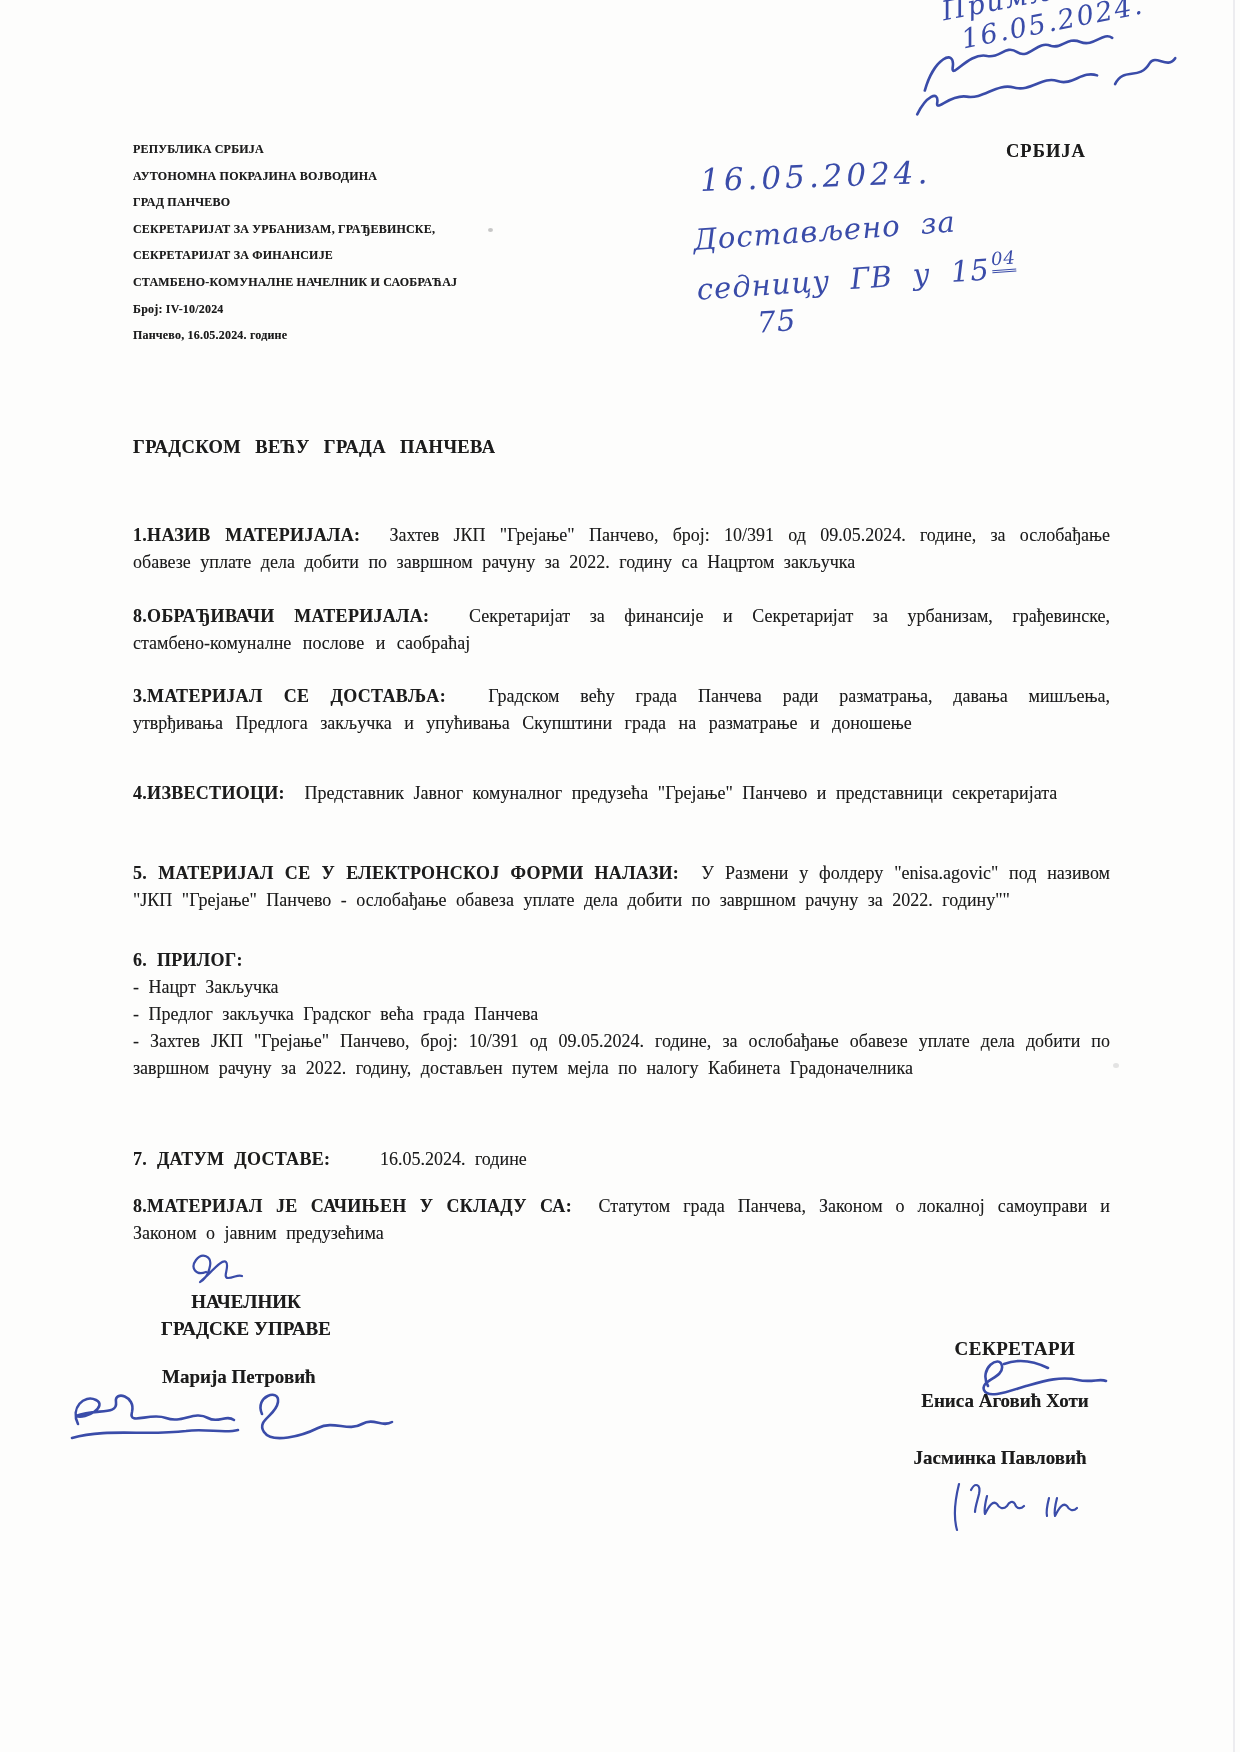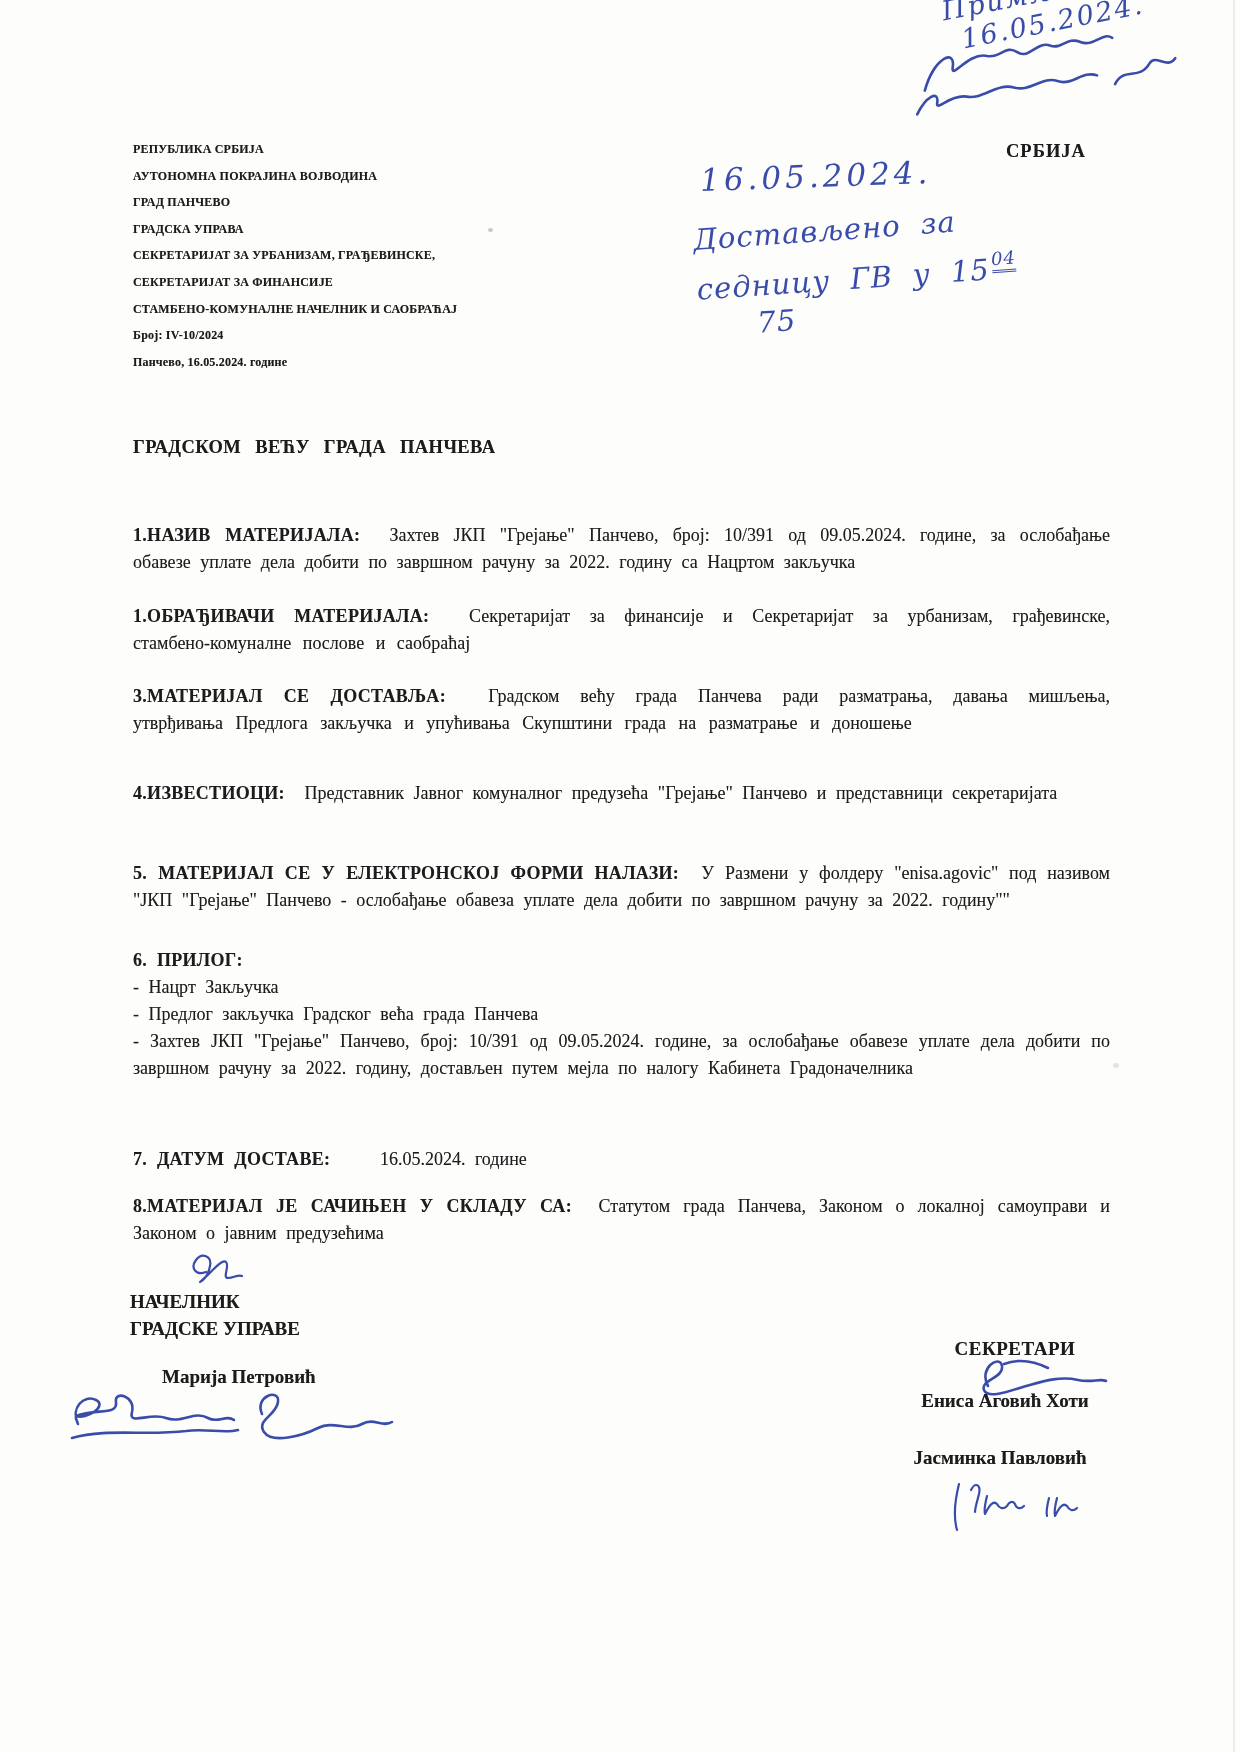--- a/index.html
+++ b/index.html
@@ -39,21 +39,21 @@
     text-shadow:0 0 0.4px rgba(20,20,20,.35);
   }
   .para b{letter-spacing:0.3px;}
   .para b::after{content:"\00a0\00a0";}
   .s2{word-spacing:7px;}
   .s3{word-spacing:8px;}
   .gapval{margin-left:30px;}
   .att-item{text-align:justify;}
   .sig-left-title{
     left:130px;top:1288px;width:232px;
-    font-weight:bold;font-size:19px;line-height:27px;
+    text-align:center;font-weight:bold;font-size:19px;line-height:27px;
     text-shadow:0 0 0.5px rgba(20,20,20,.45);
   }
   .sig-left-name{
     left:150px;top:1366px;
     font-weight:bold;font-size:19px;
     text-shadow:0 0 0.5px rgba(20,20,20,.45);
     margin-left:12px;
   }
   .sig-right-title{
     left:870px;top:1338px;width:290px;
@@ -111,21 +111,20 @@
 <div class="page">
 
   <div class="abs edge-line"></div>
   <div class="abs speck1"></div>
   <div class="abs speck2"></div>
 
   <div class="abs hdr">
     <div>РЕПУБЛИКА СРБИЈА</div>
     <div>АУТОНОМНА ПОКРАЈИНА ВОЈВОДИНА</div>
     <div>ГРАД ПАНЧЕВО</div>
-    <div>ГРАДСКА УПРАВА</div>
     <div>СЕКРЕТАРИЈАТ ЗА УРБАНИЗАМ, ГРАЂЕВИНСКЕ,</div>
     <div>СЕКРЕТАРИЈАТ ЗА ФИНАНСИЈЕ</div>
     <div>СТАМБЕНО-КОМУНАЛНЕ НАЧЕЛНИК И САОБРАЋАЈ</div>
     <div>Број: IV-10/2024</div>
     <div>Панчево, 16.05.2024. године</div>
   </div>
 
   <div class="abs urgent">СРБИЈА</div>
 
   <div class="abs pen hw-received">
@@ -145,21 +144,21 @@
     <div class="hw-mark">75</div>
   </div>
 
   <div class="abs addressee">ГРАДСКОМ ВЕЋУ ГРАДА ПАНЧЕВА</div>
 
   <p class="abs para" style="top:504px">
     <b>1.НАЗИВ МАТЕРИЈАЛА:</b><span>Захтев ЈКП "Грејање" Панчево, број: 10/391 од 09.05.2024. године, за ослобађање обавезе уплате дела добити по завршном рачуну за 2022. годину са Нацртом закључка</span>
   </p>
 
   <p class="abs para s2" style="top:585px">
-    <b>1.ОБРАЂИВАЧИ МАТЕРИЈАЛА:</b><span>Секретаријат за финансије и Секретаријат за урбанизам, грађевинске, стамбено-комуналне послове и саобраћај</span>
+    <b>8.ОБРАЂИВАЧИ МАТЕРИЈАЛА:</b><span>Секретаријат за финансије и Секретаријат за урбанизам, грађевинске, стамбено-комуналне послове и саобраћај</span>
   </p>
 
   <p class="abs para s3" style="top:665px">
     <b>3.МАТЕРИЈАЛ СЕ ДОСТАВЉА:</b><span>Градском већу града Панчева ради разматрања, давања мишљења, утврђивања Предлога закључка и упућивања Скупштини града на разматрање и доношење</span>
   </p>
 
   <p class="abs para" style="top:762px">
     <b>4.ИЗВЕСТИОЦИ:</b><span>Представник Јавног комуналног предузећа "Грејање" Панчево и представници секретаријата</span>
   </p>
 

